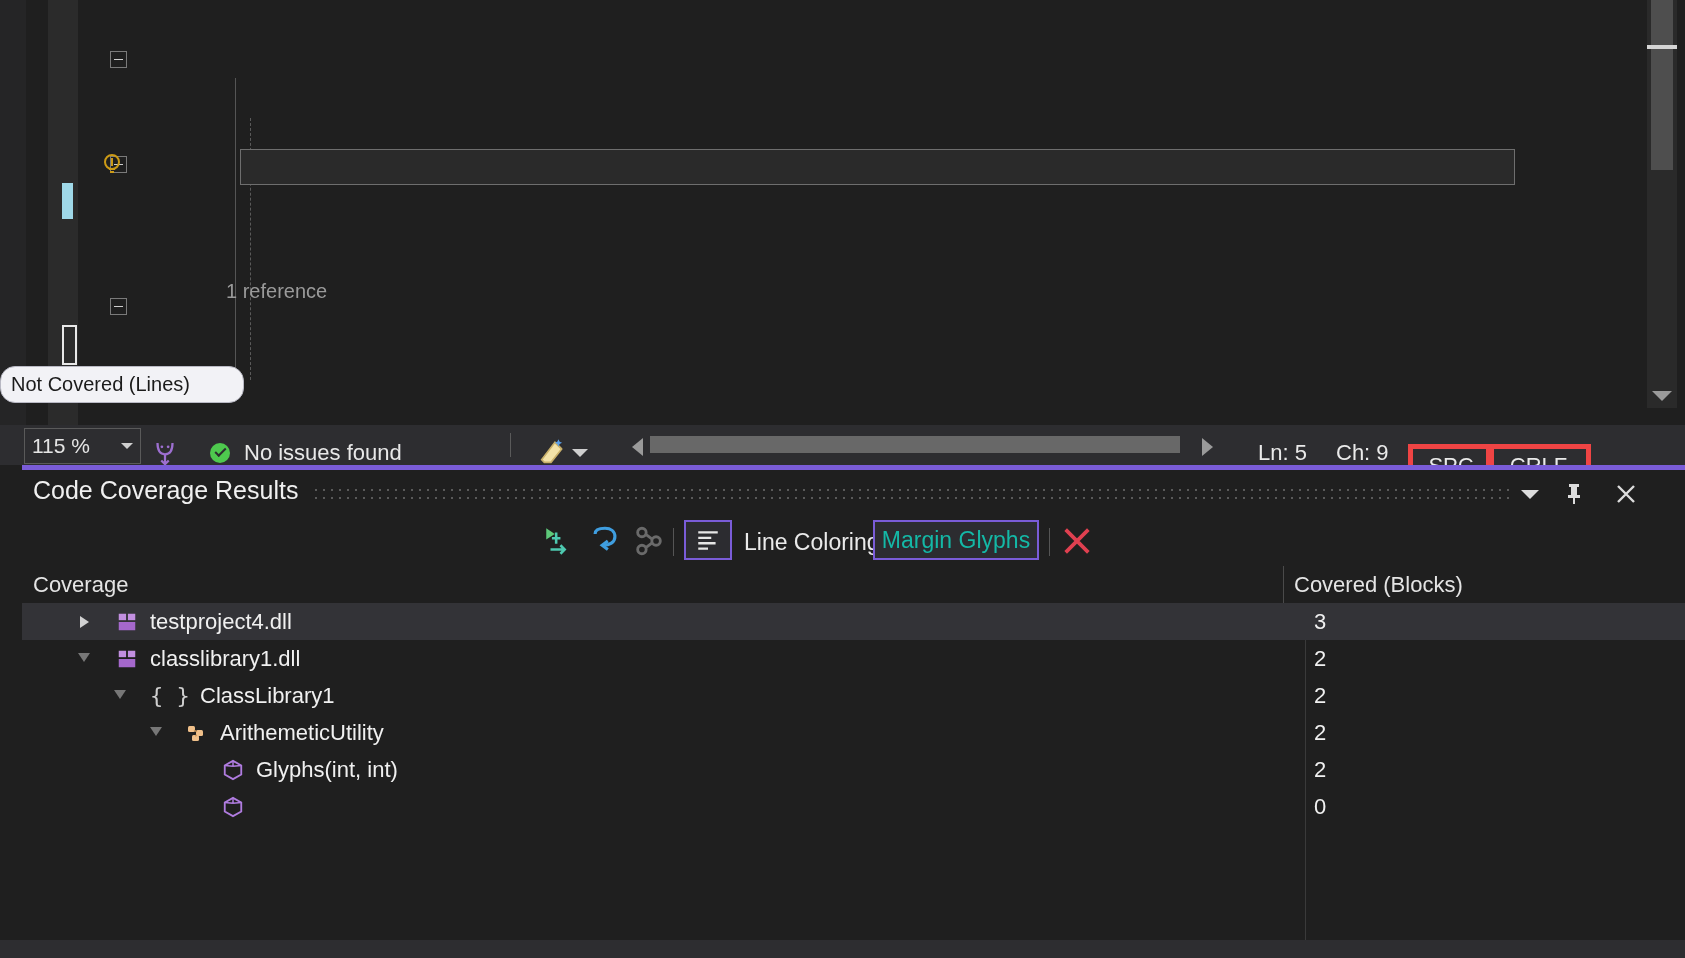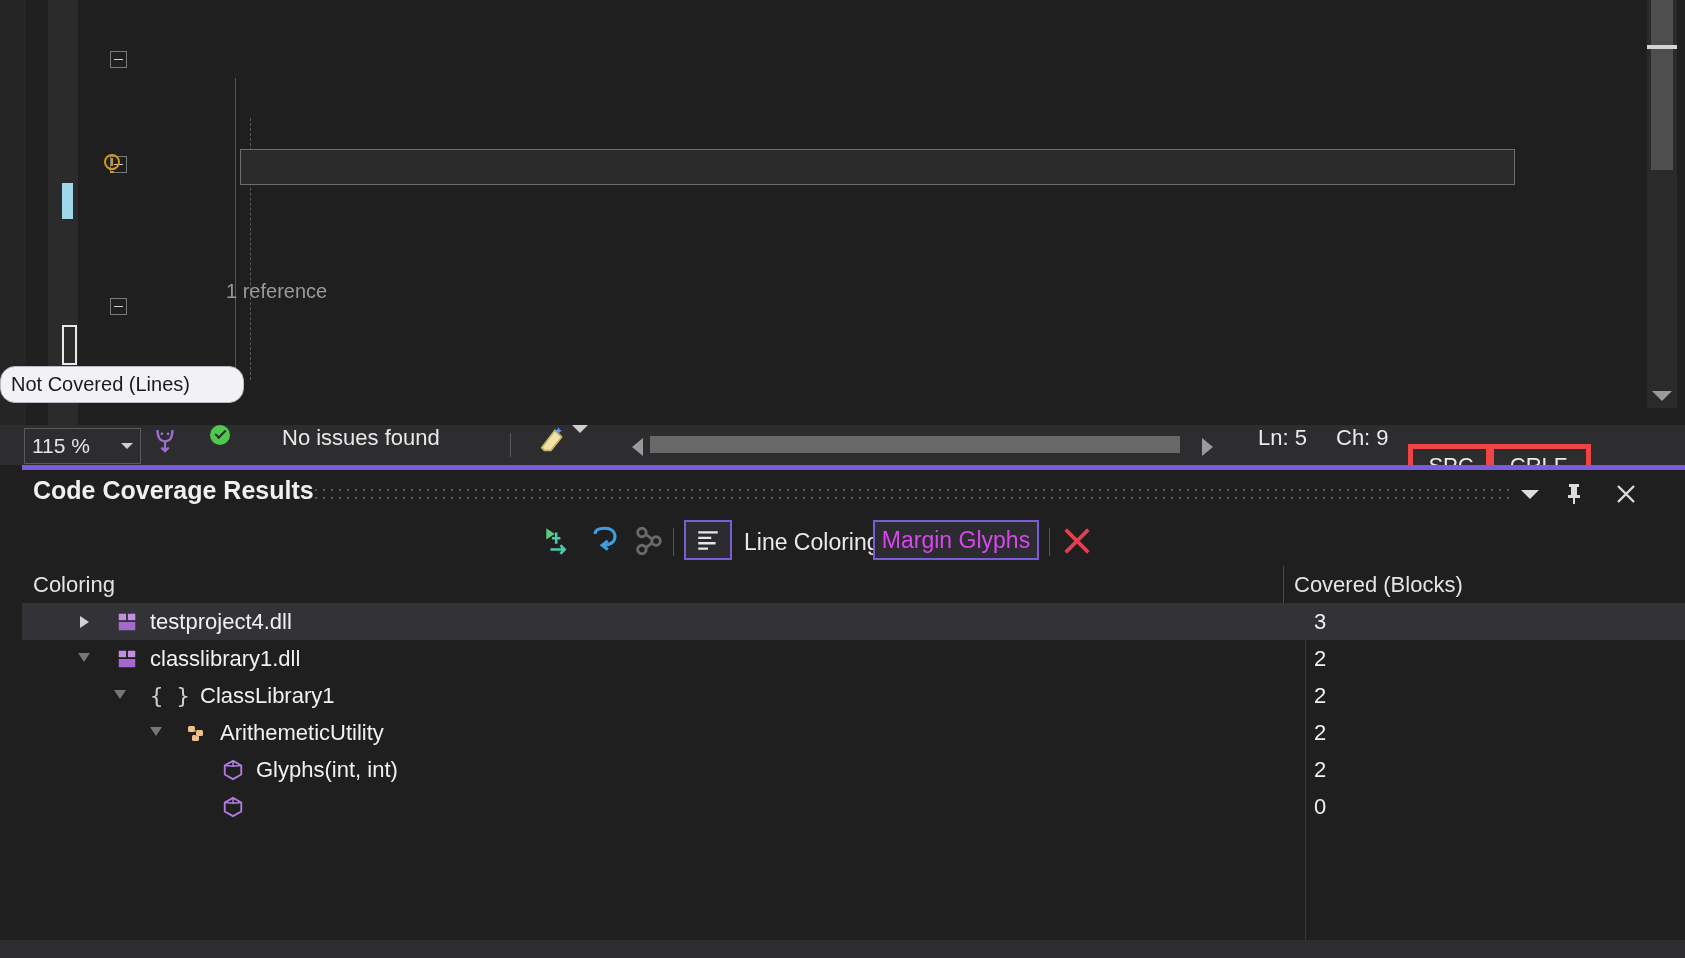--- a/index.html
+++ b/index.html
@@ -86,21 +86,21 @@
     position:absolute; left:50%; transform:translateX(-50%); bottom:7px;
     width:0;height:0;border-left:10px solid transparent;border-right:10px solid transparent;
     border-top:10px solid #9a9a9a;
   }
 
   
   .statusbar {
     position:absolute; left:0; top:425px; width:1685px; height:40px;
     background:#2d2d30; color:#d8d8d8; font-size:21px;
   }
-  .sb-item { position:absolute; top:0; height:56px; display:flex; align-items:flex-start;gap:38px; }
+  .sb-item { position:absolute; top:0; height:56px; display:flex; align-items:center; }
   .zoom-combo {
     position:absolute; left:24px; top:3px; width:115px; height:34px;
     border:1px solid #5a5a5a; background:#2d2d30; display:flex; align-items:center;
   }
   .zoom-combo .val { padding-left:7px; font-size:21px; color:#e4e4e4; }
   .zoom-combo .cav {
     position:absolute; right:7px; top:14px;
     width:0;height:0;border-left:6px solid transparent;border-right:6px solid transparent;
     border-top:6px solid #cfcfcf;
   }
@@ -114,21 +114,21 @@
   .sep-v { position:absolute; top:8px; width:1px; height:24px; background:#5a5a5a; }
   .hscroll { position:absolute; left:650px; top:11px; width:530px; height:17px; background:#686868; }
   .arrow-l, .arrow-r { position:absolute; top:13px; width:0;height:0; }
   .arrow-l { border-top:9px solid transparent;border-bottom:9px solid transparent;border-right:11px solid #9a9a9a; }
   .arrow-r { border-top:9px solid transparent;border-bottom:9px solid transparent;border-left:11px solid #9a9a9a; }
   .sb-box { position:absolute; top:19px; height:34px; border:5px solid #ef4444; display:flex;align-items:center;justify-content:center;text-decoration:underline; }
 
   
   .toolwin { position:absolute; left:0; top:465px; width:1685px; height:493px; background:#1f1f1f; }
   .tw-accent { position:absolute; left:22px; top:0; right:0; height:5px; background:#7a5cd8; }
-  .tw-header { position:absolute; left:22px; top:5px; right:0; height:44px;font-weight:bold; }
+  .tw-header { position:absolute; left:22px; top:5px; right:0; height:44px; }
   .tw-title {
     position:absolute; left:11px; top:6px; font-size:25px; color:#f0f0f0;
     font-family:"Liberation Sans", sans-serif;
   }
   .tw-dots {
     position:absolute; left:290px; top:16px; right:170px; height:16px;
     background-image: radial-gradient(#5a5a5a 1.1px, transparent 1.2px);
     background-size: 8px 8px;
   }
   .tw-btn { position:absolute; top:9px; width:30px;height:30px; display:flex;align-items:center;justify-content:center;color:#e0e0e0; }
@@ -141,21 +141,21 @@
   .combo .cval { padding-left:8px; font-size:22px; color:#eaeaea; white-space:nowrap; overflow:hidden; }
   .combo .cav {
     position:absolute; right:11px; top:16px;
     width:0;height:0;border-left:7px solid transparent;border-right:7px solid transparent;
     border-top:7px solid #cfcfcf;
   }
   .tb-icon { position:absolute; top:10px; width:34px;height:34px; }
   .tg-btn {
     position:absolute; top:6px; height:40px; border:2px solid #7a5cd8;
     background:#2c2c30; display:flex;align-items:center;justify-content:center;
-    font-size:23px; color:#d946ef; box-sizing:border-box;
+    font-size:23px; color:#14b8a6; box-sizing:border-box;
   }
   .tb-label { position:absolute; top:15px; font-size:23px; color:#eaeaea; }
 
   
   .grid { position:absolute; left:22px; top:101px; right:0; bottom:0; background:#1f1f1f; }
   .grid-head { position:absolute; left:0; top:0; right:0; height:37px; border-bottom:1px solid #3a3a3a; }
   .gh-cell { position:absolute; top:0; height:37px; display:flex; align-items:center; font-size:22px; color:#e4e4e4; }
   .gh-div { position:absolute; top:0; width:1px; height:37px; background:#4a4a4a; }
   .rows { position:absolute; left:0; top:37px; right:0; bottom:0; }
   .row { position:relative; height:37px; }
@@ -349,21 +349,21 @@
 
       <div class="tb-icon" style="left:1038px;">
         <svg width="34" height="34" viewBox="0 0 24 24">
           <path d="M4 4l16 16M20 4L4 20" stroke="#e04050" stroke-width="2.6"></path>
         </svg>
       </div>
     </div>
 
     <div class="grid">
       <div class="grid-head">
-        <div class="gh-cell" style="left:11px;">Coloring</div>
+        <div class="gh-cell" style="left:11px;">Coverage</div>
         <div class="gh-div" style="left:1261px;"></div>
         <div class="gh-cell" style="left:1272px;">Covered (Blocks)</div>
       </div>
 
       <div class="rows">
         <div class="col-div-rows"></div>
 
 
         <div class="row sel">
           <div class="twisty collapsed" style="left:58px;"></div>

